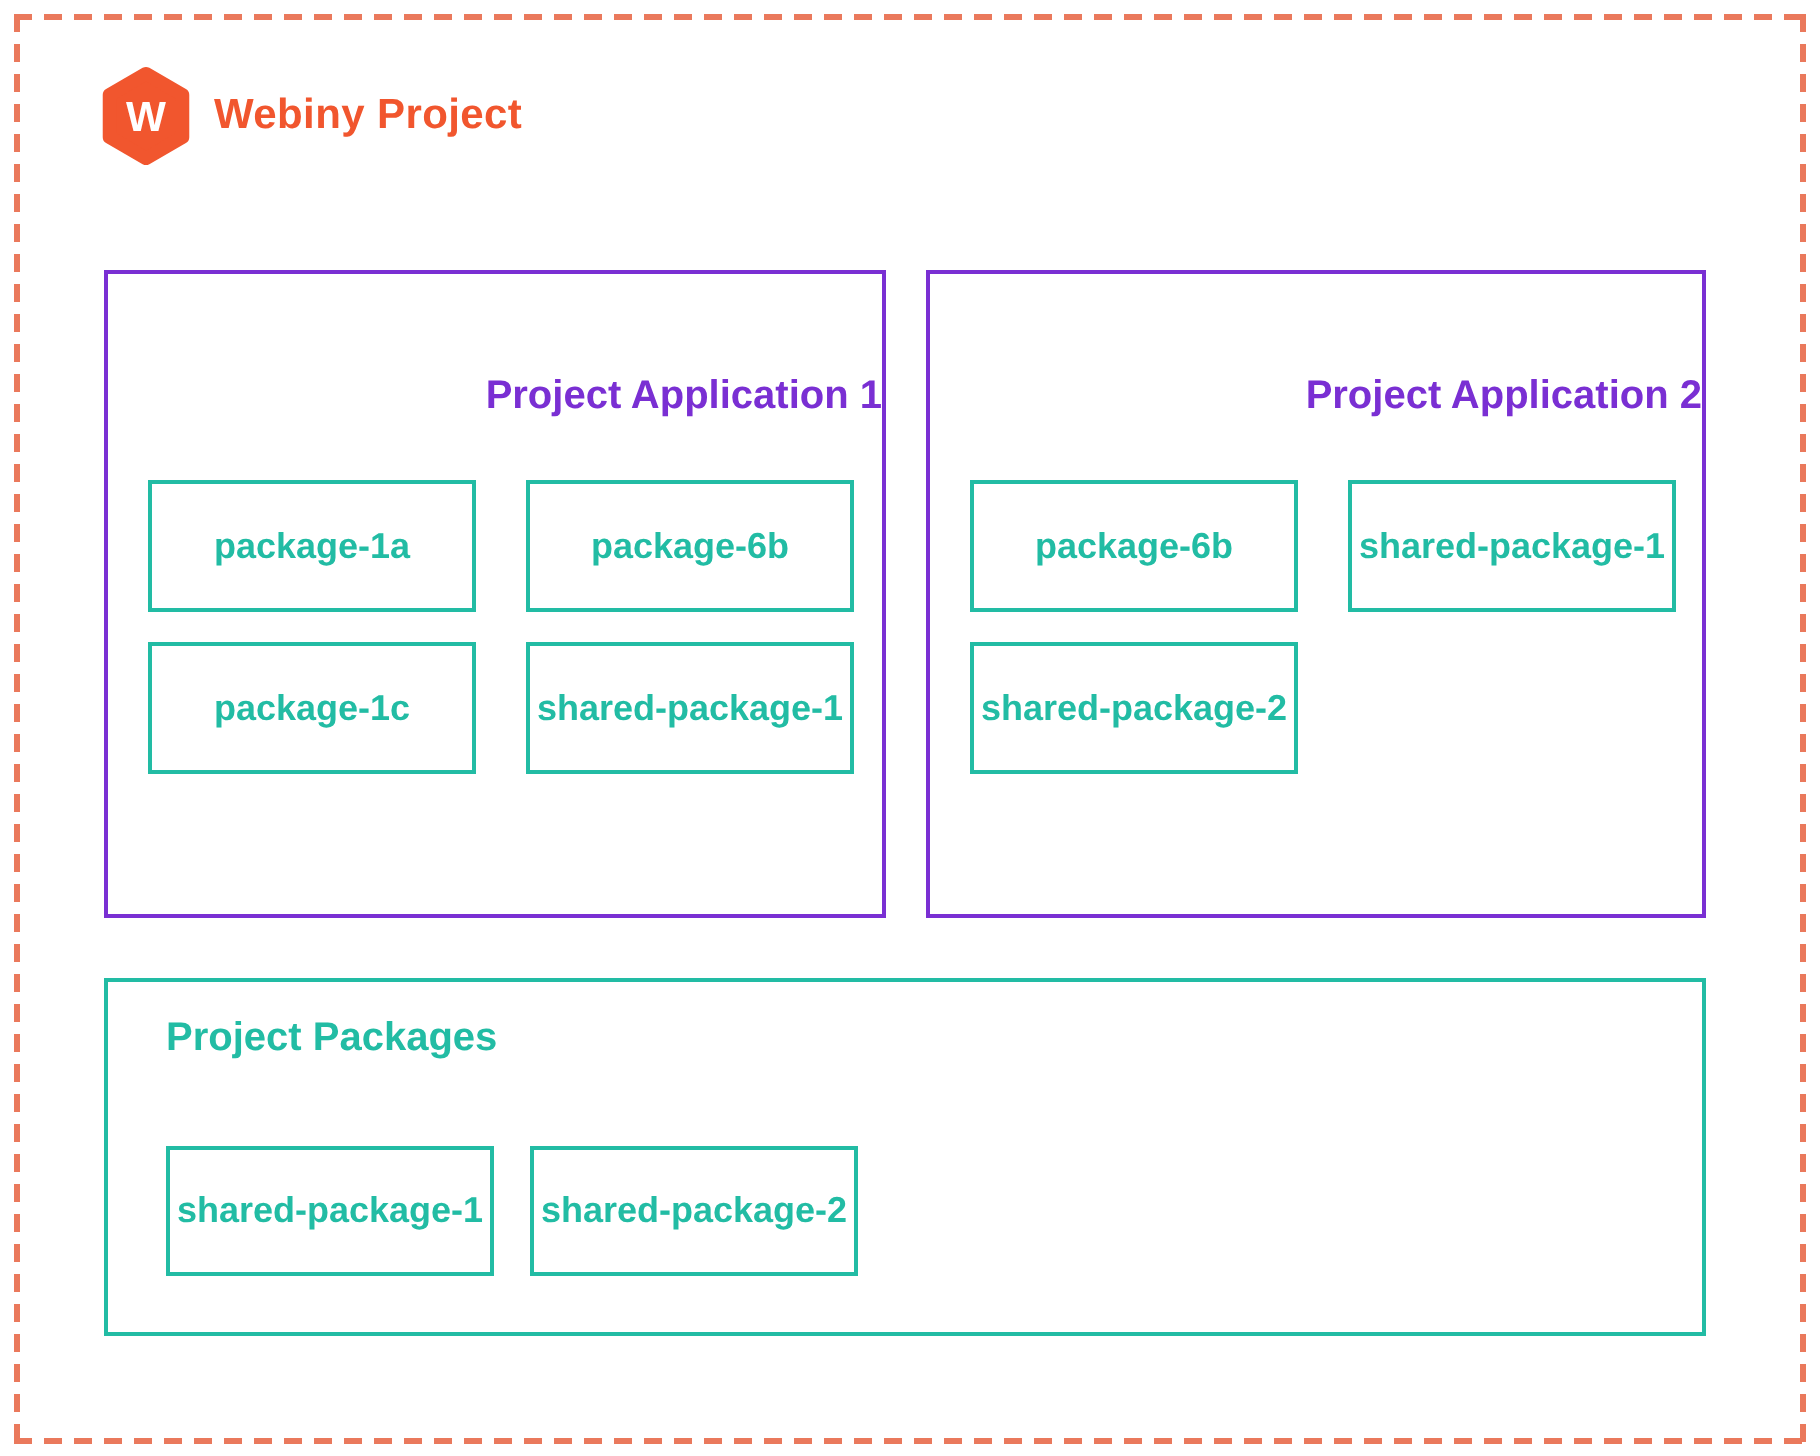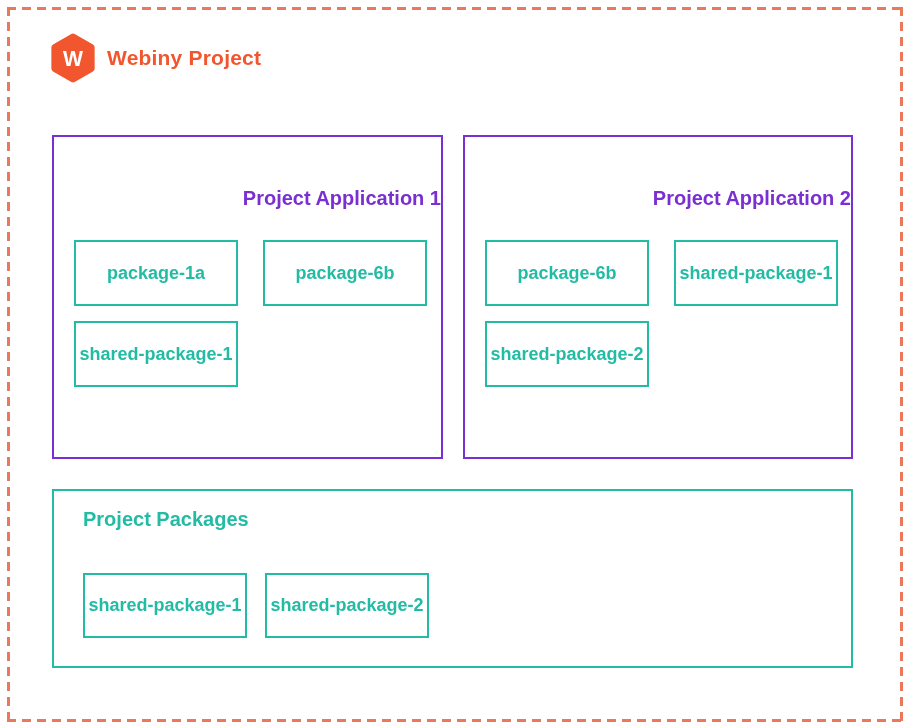--- a/index.html
+++ b/index.html
@@ -104,20 +104,21 @@
       <text x="26" y="34" text-anchor="middle" font-family="Liberation Sans, sans-serif" font-size="22" font-weight="bold" fill="#ffffff">W</text>
     </svg>
     <span class="project-title">Webiny Project</span>
   </div>
 
   <div class="app-box app-1">
     <div class="app-title">Project Application 1</div>
     <div class="pkg-grid">
       <div class="pkg">package-1a</div>
       <div class="pkg">package-6b</div>
+      <div class="pkg">package-1c</div>
       <div class="pkg">shared-package-1</div>
     </div>
   </div>
 
   <div class="app-box app-2">
     <div class="app-title">Project Application 2</div>
     <div class="pkg-grid">
       <div class="pkg">package-6b</div>
       <div class="pkg">shared-package-1</div>
       <div class="pkg">shared-package-2</div>

